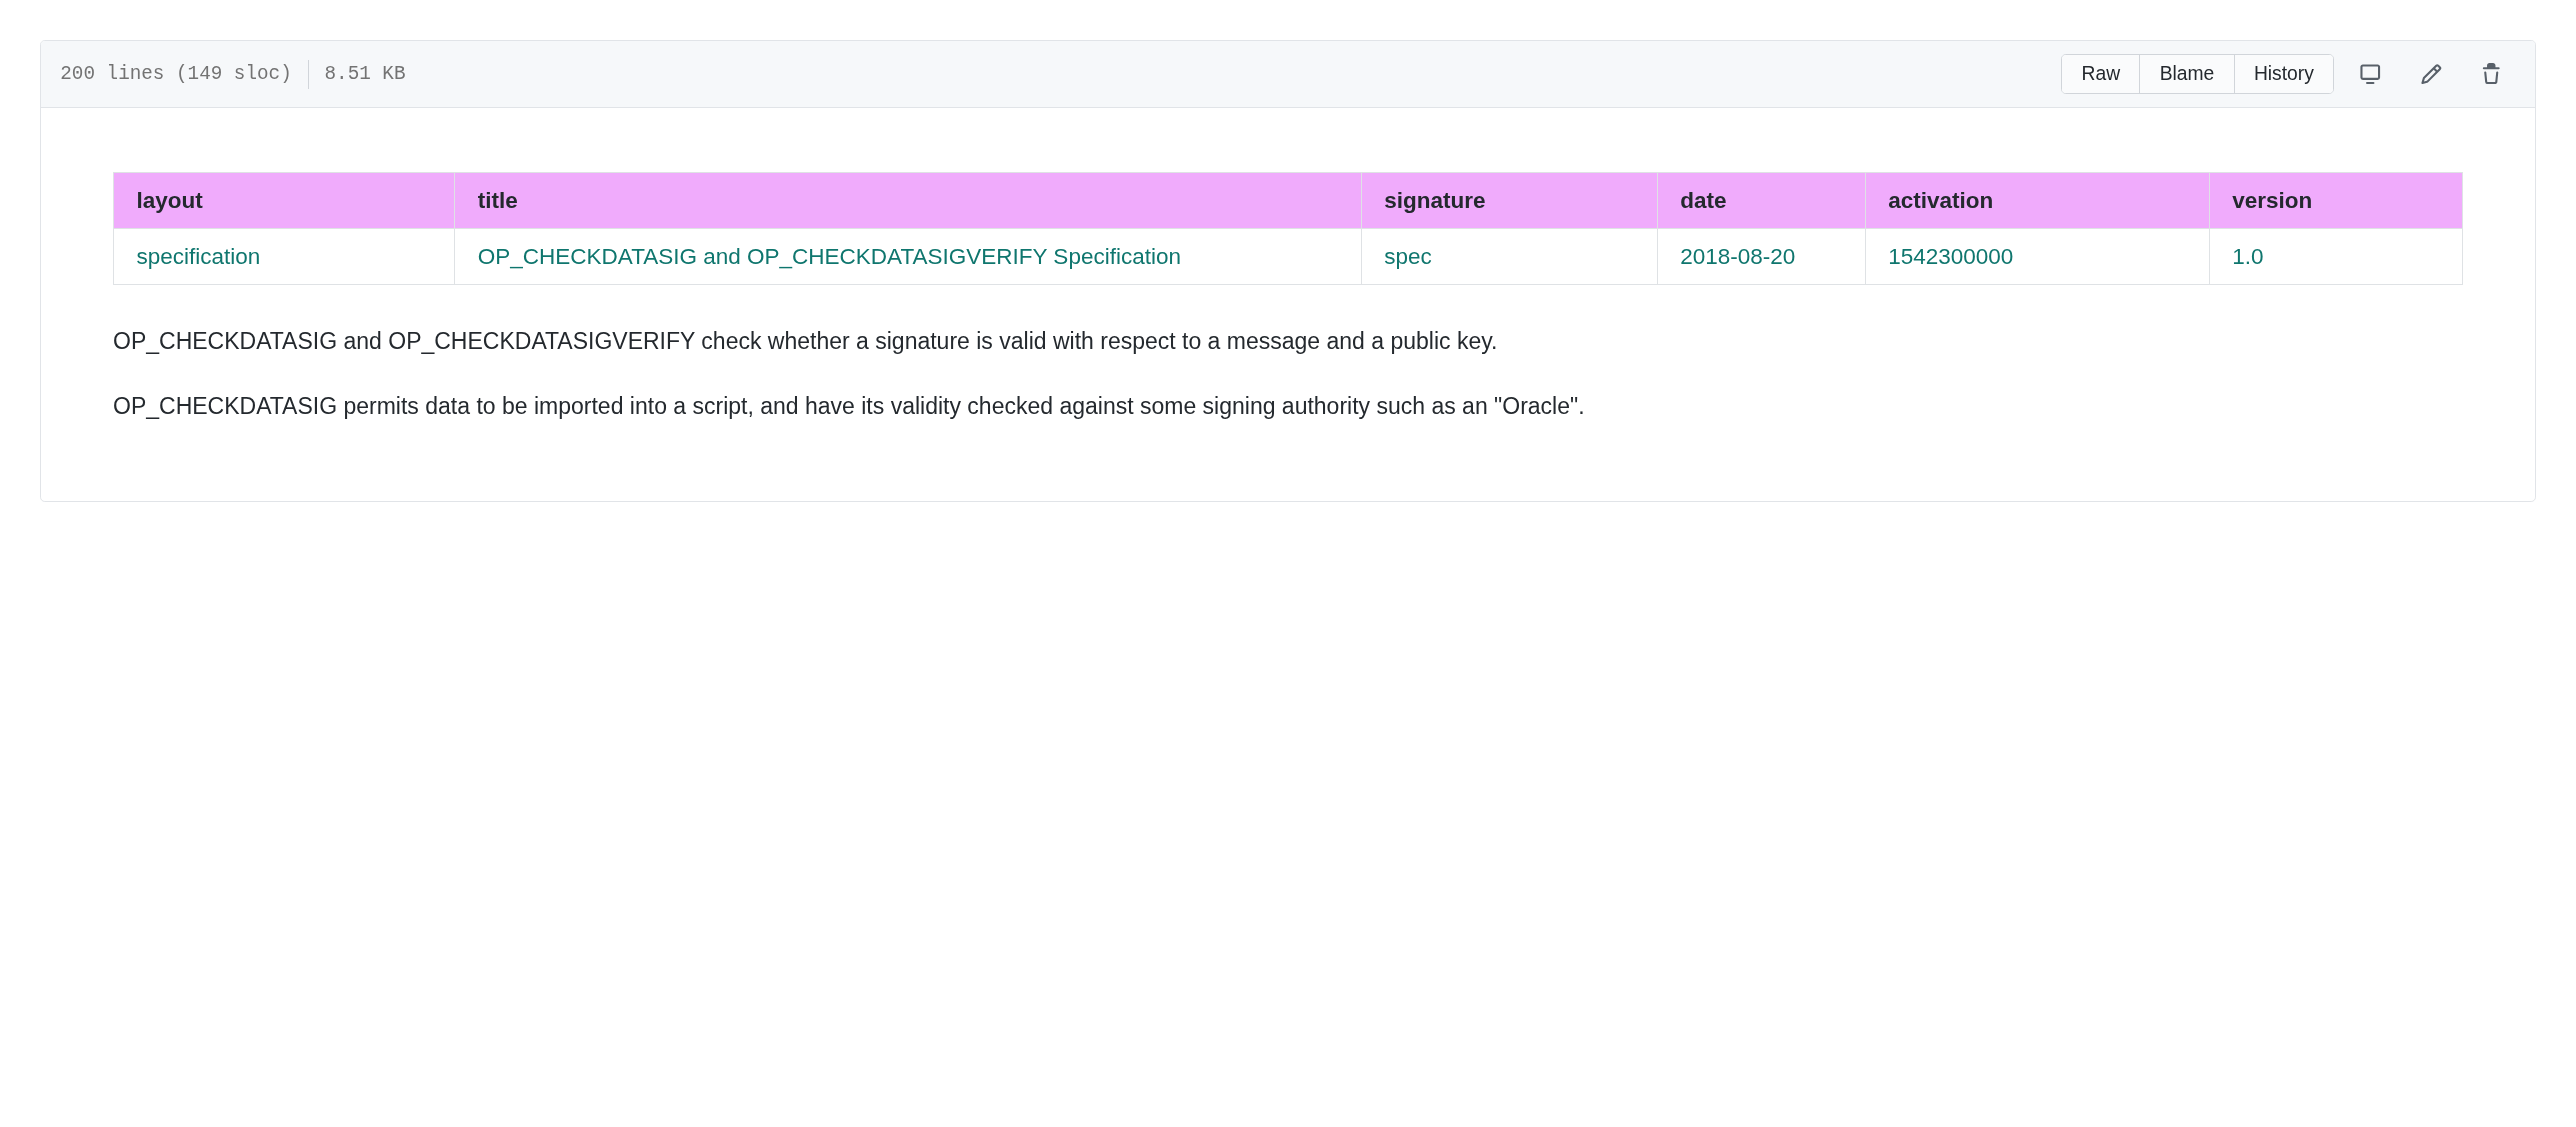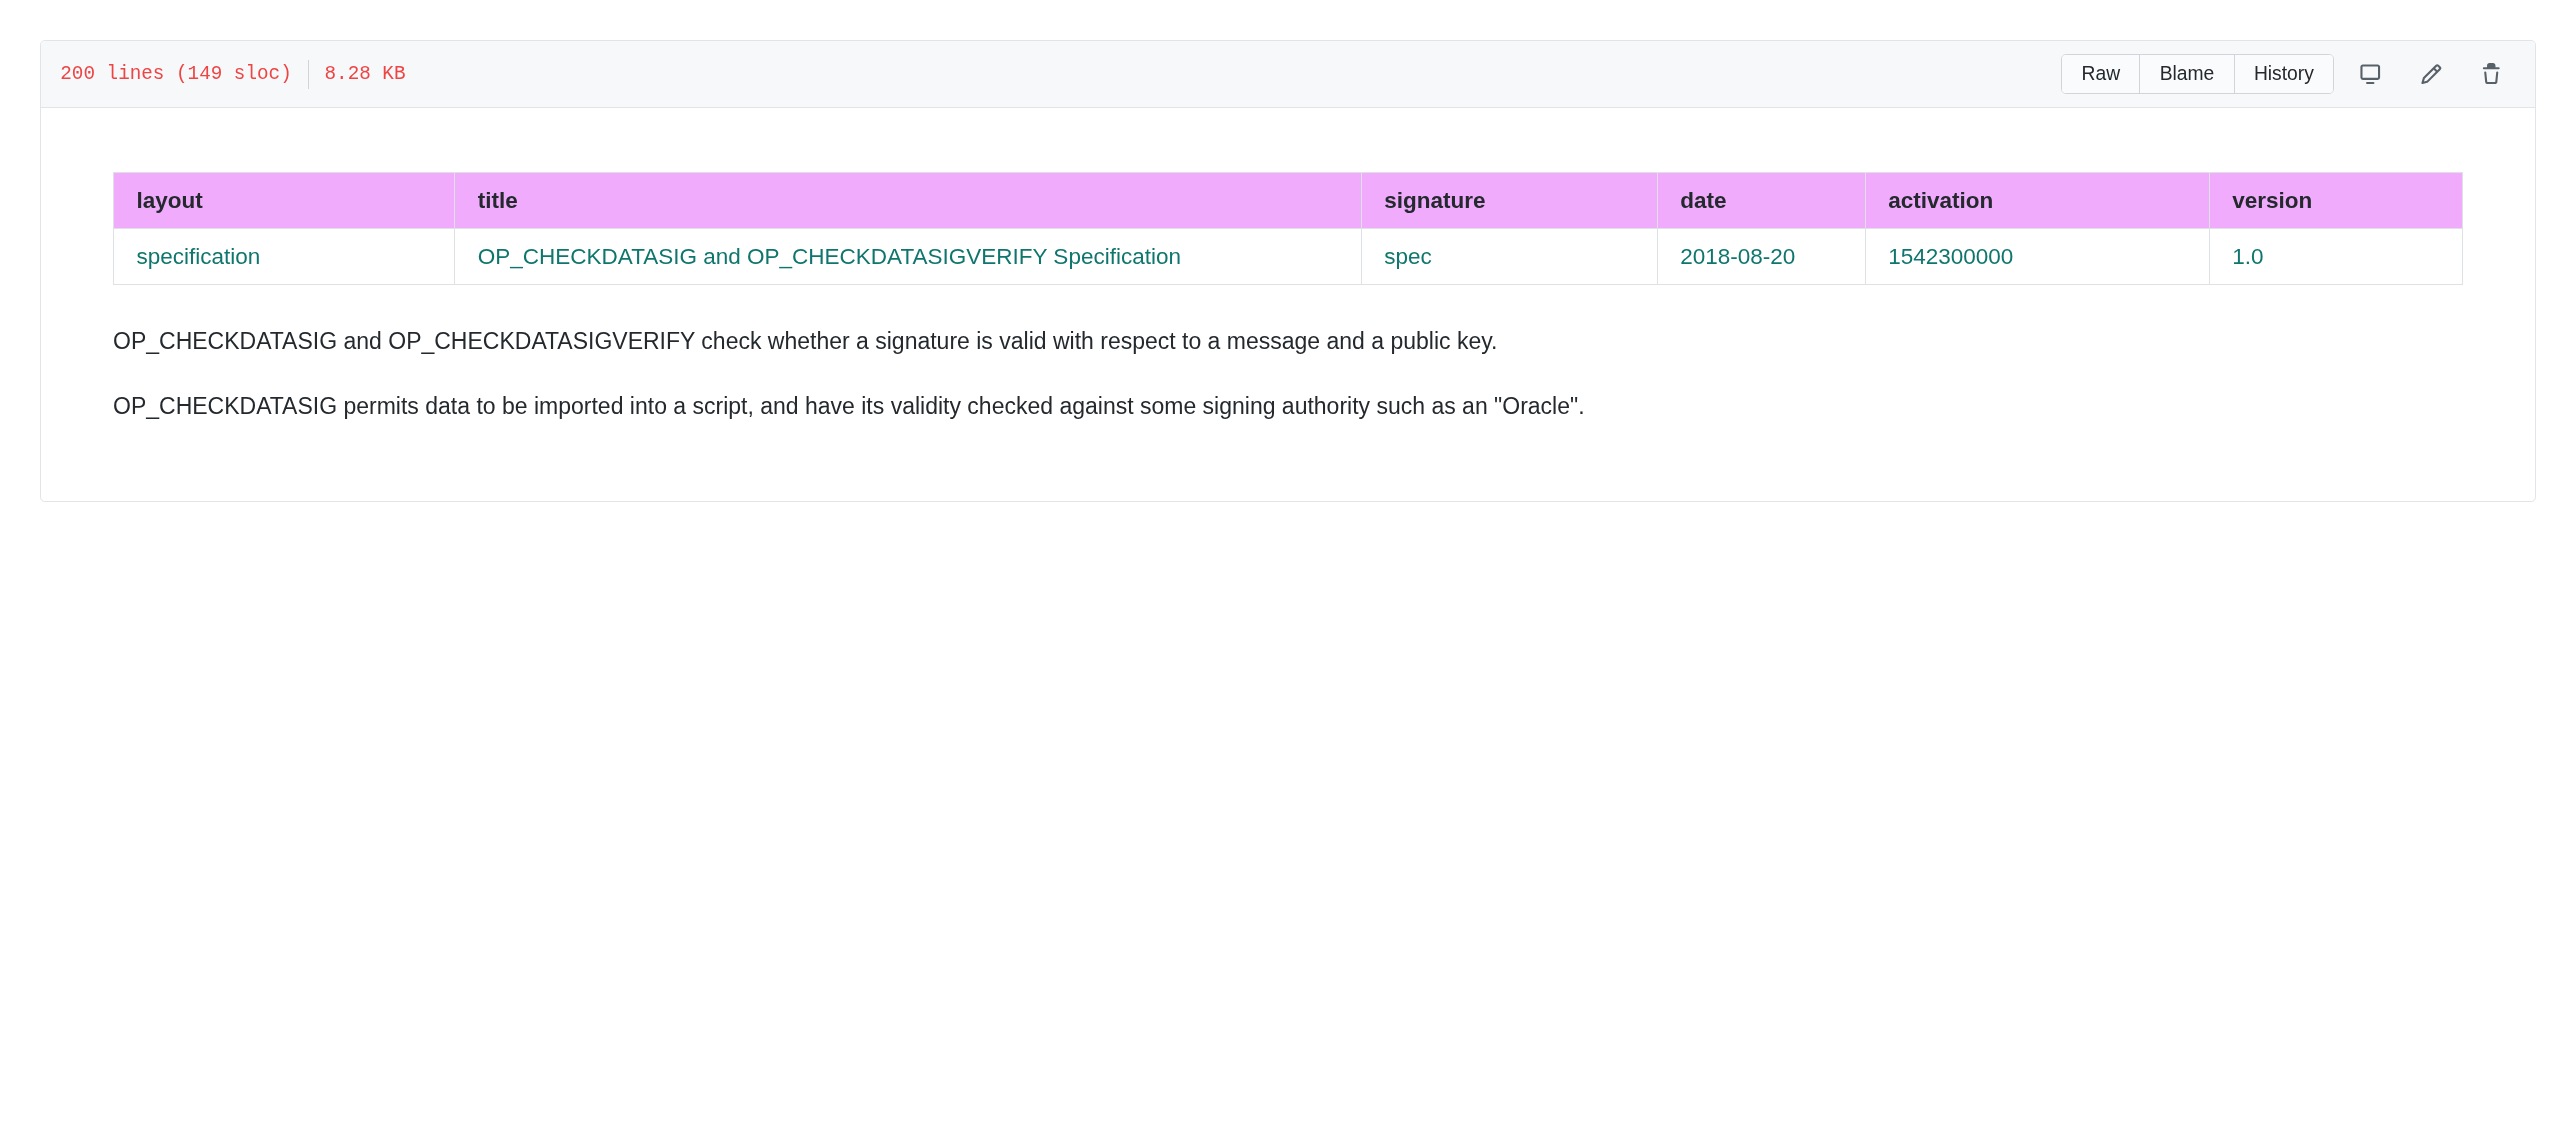--- a/index.html
+++ b/index.html
@@ -20,21 +20,21 @@
       justify-content: space-between;
       padding: 13px 19.3px;
       background: #f6f8fa;
       border-bottom: 0.8px solid #e1e4e8;
     }
     .file-stats {
       display: flex;
       align-items: center;
       font-family: "SFMono-Regular", Consolas, "Liberation Mono", Menlo, monospace;
       font-size: 19.3px;
-      color: #ef4444;
+      color: #737373;
     }
     .file-stats .divider {
       width: 0.8px;
       height: 29px;
       background: #d1d5da;
       margin: 0 16px;
     }
     .file-actions {
       display: flex;
       align-items: center;
@@ -120,21 +120,21 @@
     }
   </style>
 </head>
 <body>
 
 <div class="container">
   <div class="file-header">
     <div class="file-stats">
       <span>200 lines (149 sloc)</span>
       <span class="divider"></span>
-      <span>8.28 KB</span>
+      <span>8.51 KB</span>
     </div>
     <div class="file-actions">
       <div class="btn-group">
         <button>Raw</button>
         <button>Blame</button>
         <button>History</button>
       </div>
       <button class="icon-btn">
         <svg viewBox="0 0 16 16" fill="currentColor">
           <path d="M1 2.75C1 1.784 1.784 1 2.75 1h10.5c.966 0 1.75.784 1.75 1.75v7.5A1.75 1.75 0 0113.25 12H2.75A1.75 1.75 0 011 10.25v-7.5zM2.75 2.5a.25.25 0 00-.25.25v7.5c0 .138.112.25.25.25h10.5a.25.25 0 00.25-.25v-7.5a.25.25 0 00-.25-.25H2.75zM5 14.25c0-.414.336-.75.75-.75h4.5a.75.75 0 010 1.5h-4.5a.75.75 0 01-.75-.75z"></path>

